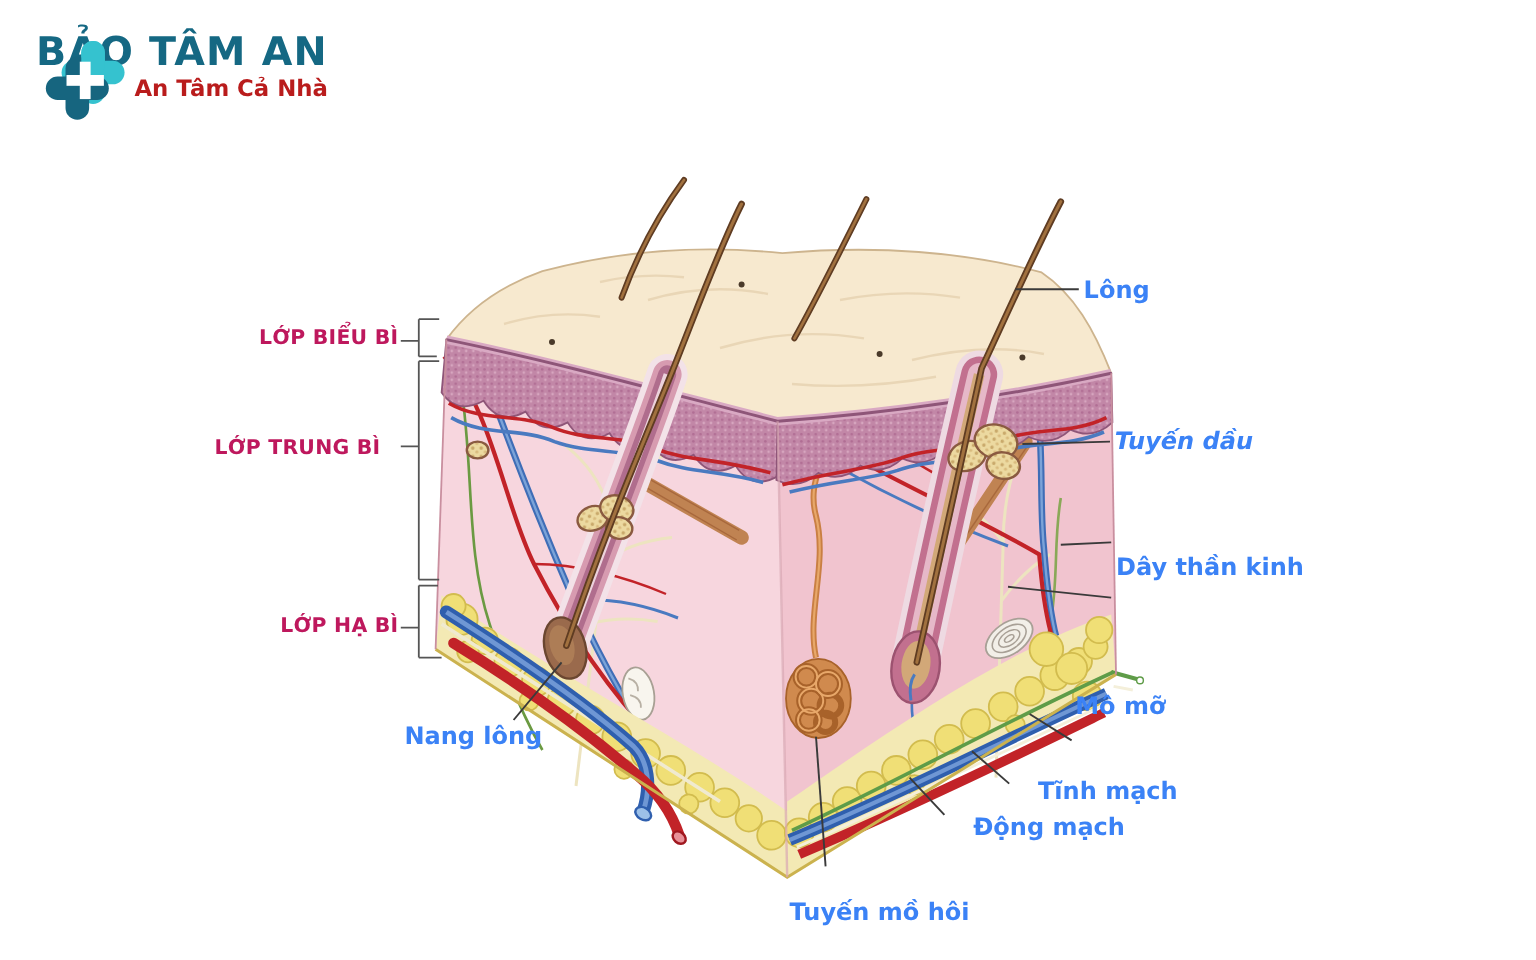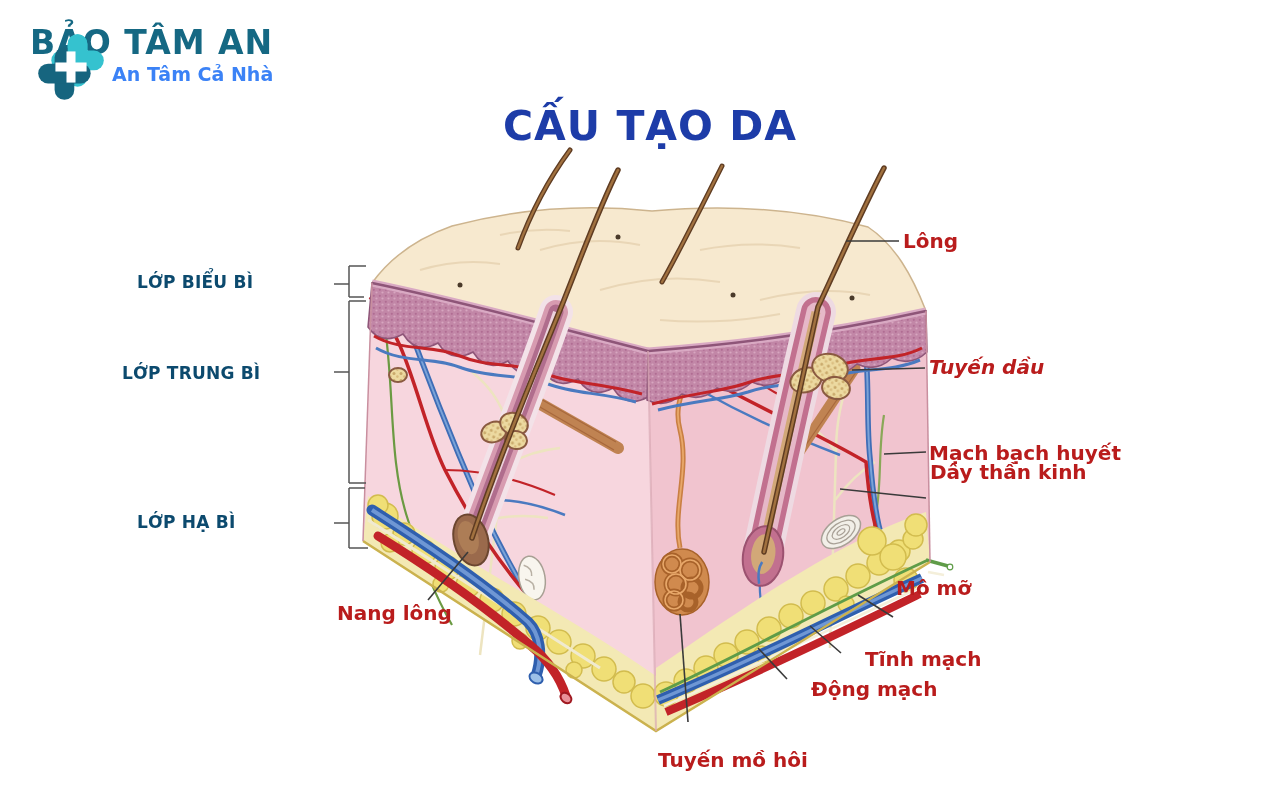--- a/index.html
+++ b/index.html
@@ -2,26 +2,26 @@
 <html><head>
 <meta charset="utf-8">
 <style>
   html,body{margin:0;padding:0;background:#fff;}
   #stage{position:relative;width:1280px;height:800px;background:#fff;overflow:hidden;
          font-family:"DejaVu Sans","Liberation Sans",sans-serif;}
   svg{position:absolute;left:0;top:0;}
   .brand{position:absolute;left:30px;top:26px;display:flex;align-items:center;gap:10px;}
   .brand-text{display:flex;flex-direction:column;align-items:flex-end;}
   .brand-name{font-weight:bold;font-size:33px;color:#156883;letter-spacing:1px;line-height:1.05;white-space:nowrap;}
-  .brand-tagline{font-weight:bold;font-size:19px;color:#3b82f6;margin-top:2px;white-space:nowrap;}
+  .brand-tagline{font-weight:bold;font-size:19px;color:#b91c1c;margin-top:2px;white-space:nowrap;}
   .main-title{position:absolute;left:390px;top:102px;width:520px;text-align:center;
               font-weight:bold;font-size:41px;color:#1d3ca8;letter-spacing:1px;white-space:nowrap;}
-  .part-label{position:absolute;font-weight:bold;font-size:20px;color:#b91c1c;white-space:nowrap;}
-  .layer-label{position:absolute;width:195px;font-weight:bold;font-size:17px;
-               color:#0c4a6e;letter-spacing:.2px;white-space:nowrap;}
+  .part-label{position:absolute;font-weight:bold;font-size:20px;color:#3b82f6;white-space:nowrap;}
+  .layer-label{position:absolute;width:195px;text-align:right;font-weight:bold;font-size:17px;
+               color:#be185d;letter-spacing:.2px;white-space:nowrap;}
 </style>
 </head>
 <body>
 
 <div id="stage">
 
   <svg width="1280" height="800" viewBox="0 0 1280 800">
     <defs>
       <pattern id="epiTex" width="6" height="6" patternUnits="userSpaceOnUse">
         <rect width="6" height="6" fill="#c287a7"></rect>
@@ -285,29 +285,27 @@
         <rect x="44.5" y="31" width="11" height="38" fill="#ffffff"></rect>
         <rect x="31" y="44.5" width="38" height="11" fill="#ffffff"></rect>
       </g>
     </svg>
     <div class="brand-text">
       <div class="brand-name">BẢO TÂM AN</div>
       <div class="brand-tagline">An Tâm Cả Nhà</div>
     </div>
   </div>
 
-  <div class="main-title">CẤU TẠO DA</div>
 
   <div class="layer-label" style="left:137px;top:272px;">LỚP BIỂU BÌ</div>
   <div class="layer-label" style="left:122px;top:363px;">LỚP TRUNG BÌ</div>
   <div class="layer-label" style="left:137px;top:512px;">LỚP HẠ BÌ</div>
 
   <div class="part-label" style="left:903px;top:229px;">Lông</div>
   <div class="part-label" style="left:929px;top:355px;font-style:italic;">Tuyến dầu</div>
-  <div class="part-label" style="left:929px;top:441px;">Mạch bạch huyết</div>
   <div class="part-label" style="left:930px;top:460px;">Dây thần kinh</div>
   <div class="part-label" style="left:896px;top:576px;">Mô mỡ</div>
   <div class="part-label" style="left:846px;top:647px;margin-left:19px;">Tĩnh mạch</div>
   <div class="part-label" style="left:811px;top:677px;">Động mạch</div>
   <div class="part-label" style="left:658px;top:748px;">Tuyến mồ hôi</div>
   <div class="part-label" style="left:337px;top:601px;">Nang lông</div>
 
 </div>
 
 </body></html>

